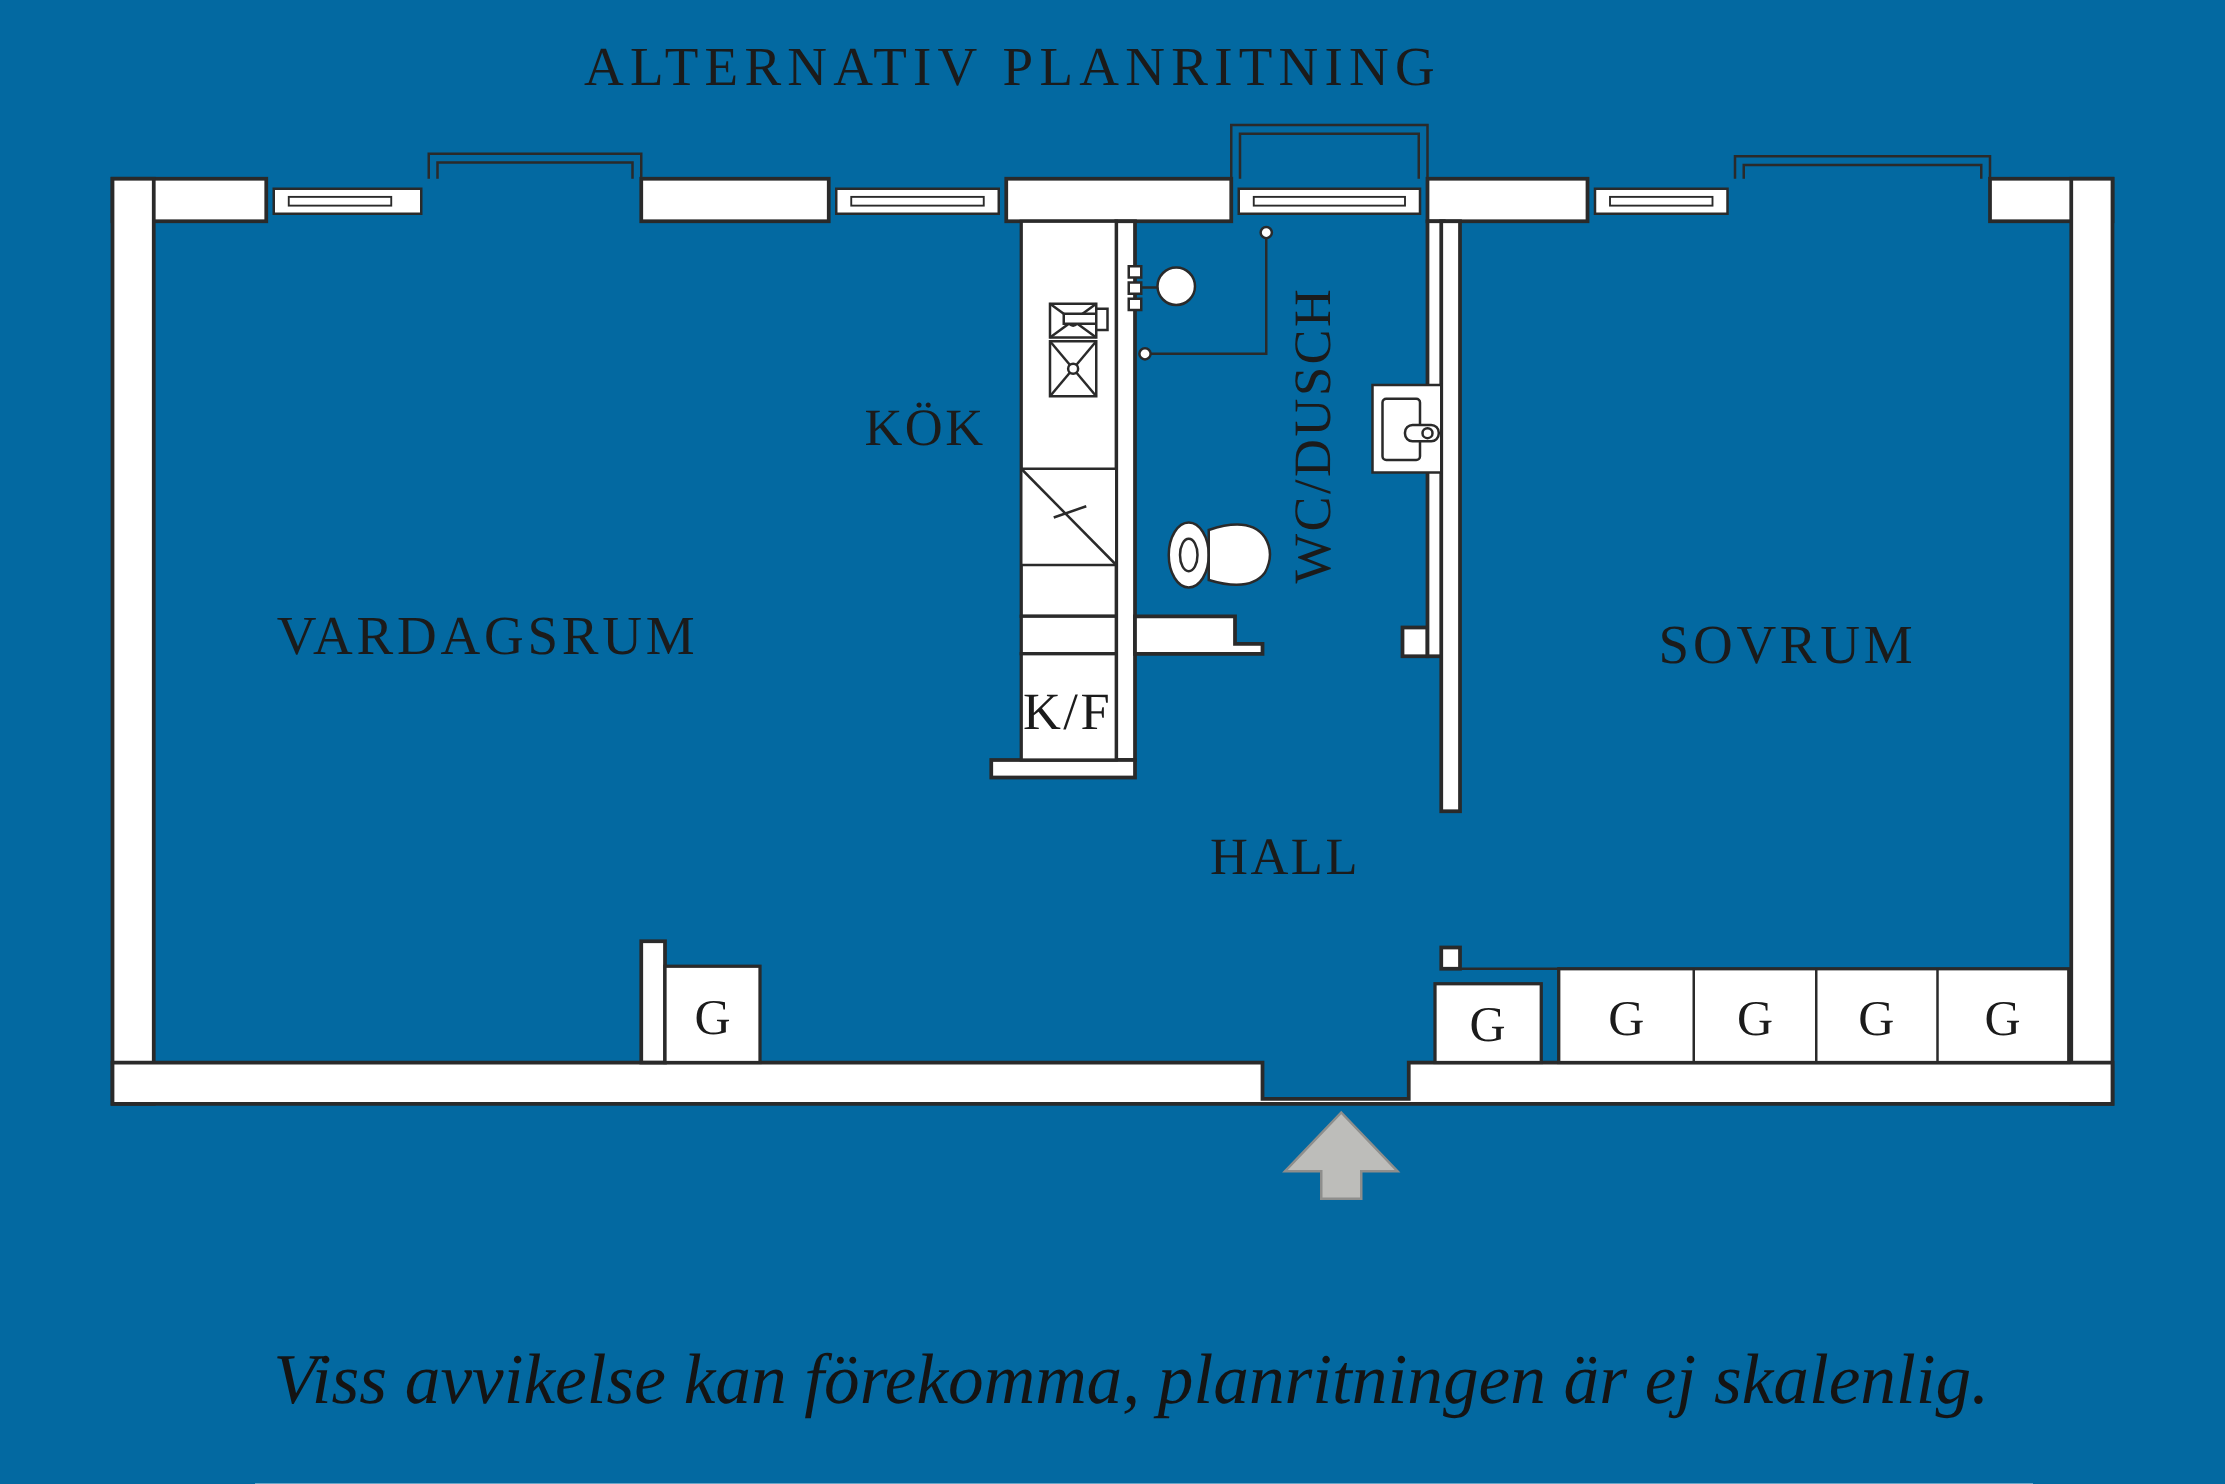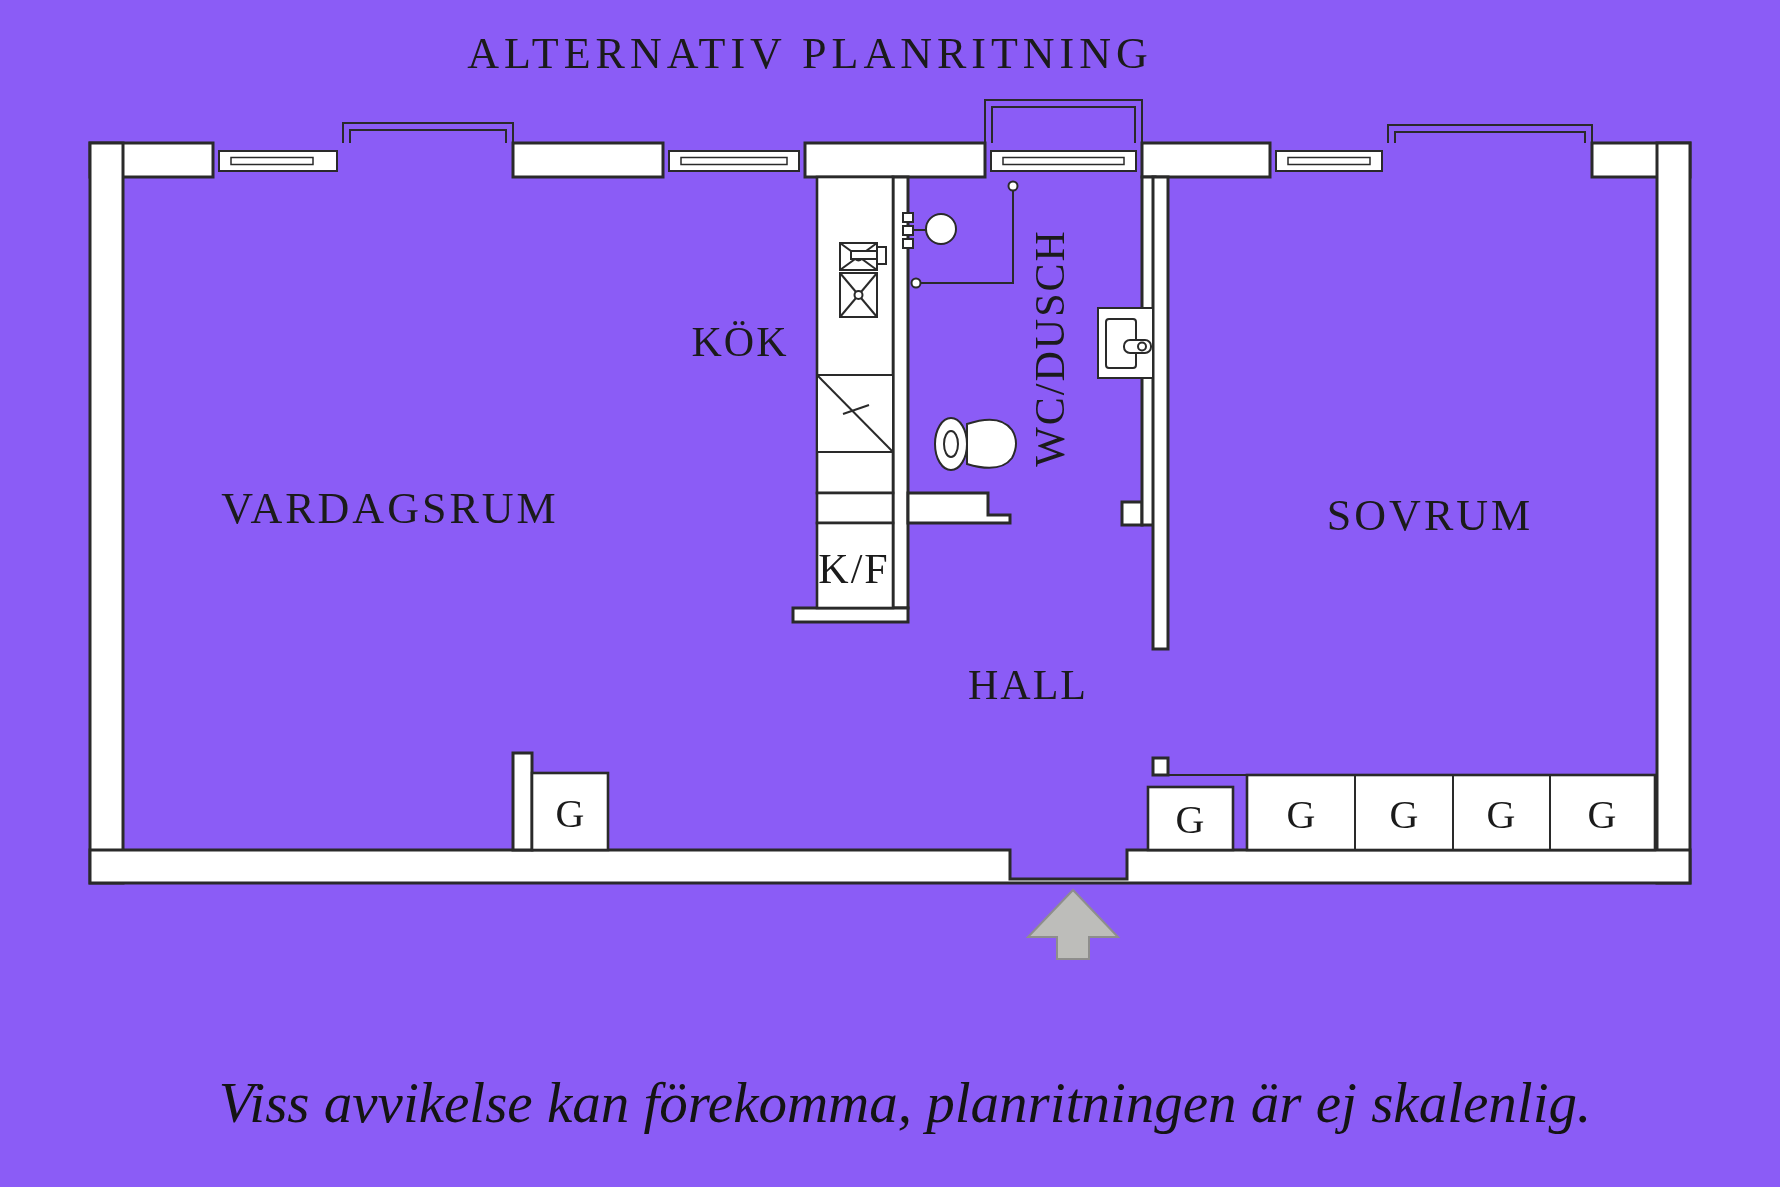--- a/index.html
+++ b/index.html
@@ -1,16 +1,16 @@
 <!DOCTYPE html>
 <html><head>
 <meta charset="utf-8">
 <style>
   html,body{margin:0;padding:0;background:#ffffff;}
-  .page{position:relative;width:1780px;height:1187px;background:#8b5cf6;overflow:hidden;
+  .page{position:relative;width:1780px;height:1187px;background:#0369a1;overflow:hidden;
         font-family:"Liberation Serif","DejaVu Serif",serif;}
   svg{position:absolute;left:0;top:0;}
   .wall{fill:#ffffff;stroke:#2a2a2a;stroke-width:3;}
   .wall2{fill:#ffffff;stroke:#2a2a2a;stroke-width:2.6;}
   .fix{fill:#ffffff;stroke:#2a2a2a;stroke-width:2;}
   .thin{fill:none;stroke:#2a2a2a;stroke-width:2;}
   .glaz{fill:#ffffff;stroke:#2a2a2a;stroke-width:2;}
   .glaz2{fill:#ffffff;stroke:#2a2a2a;stroke-width:1.5;}
   .lbl{fill:#1b1b1b;}
   .room{font-size:44px;letter-spacing:3px;}

